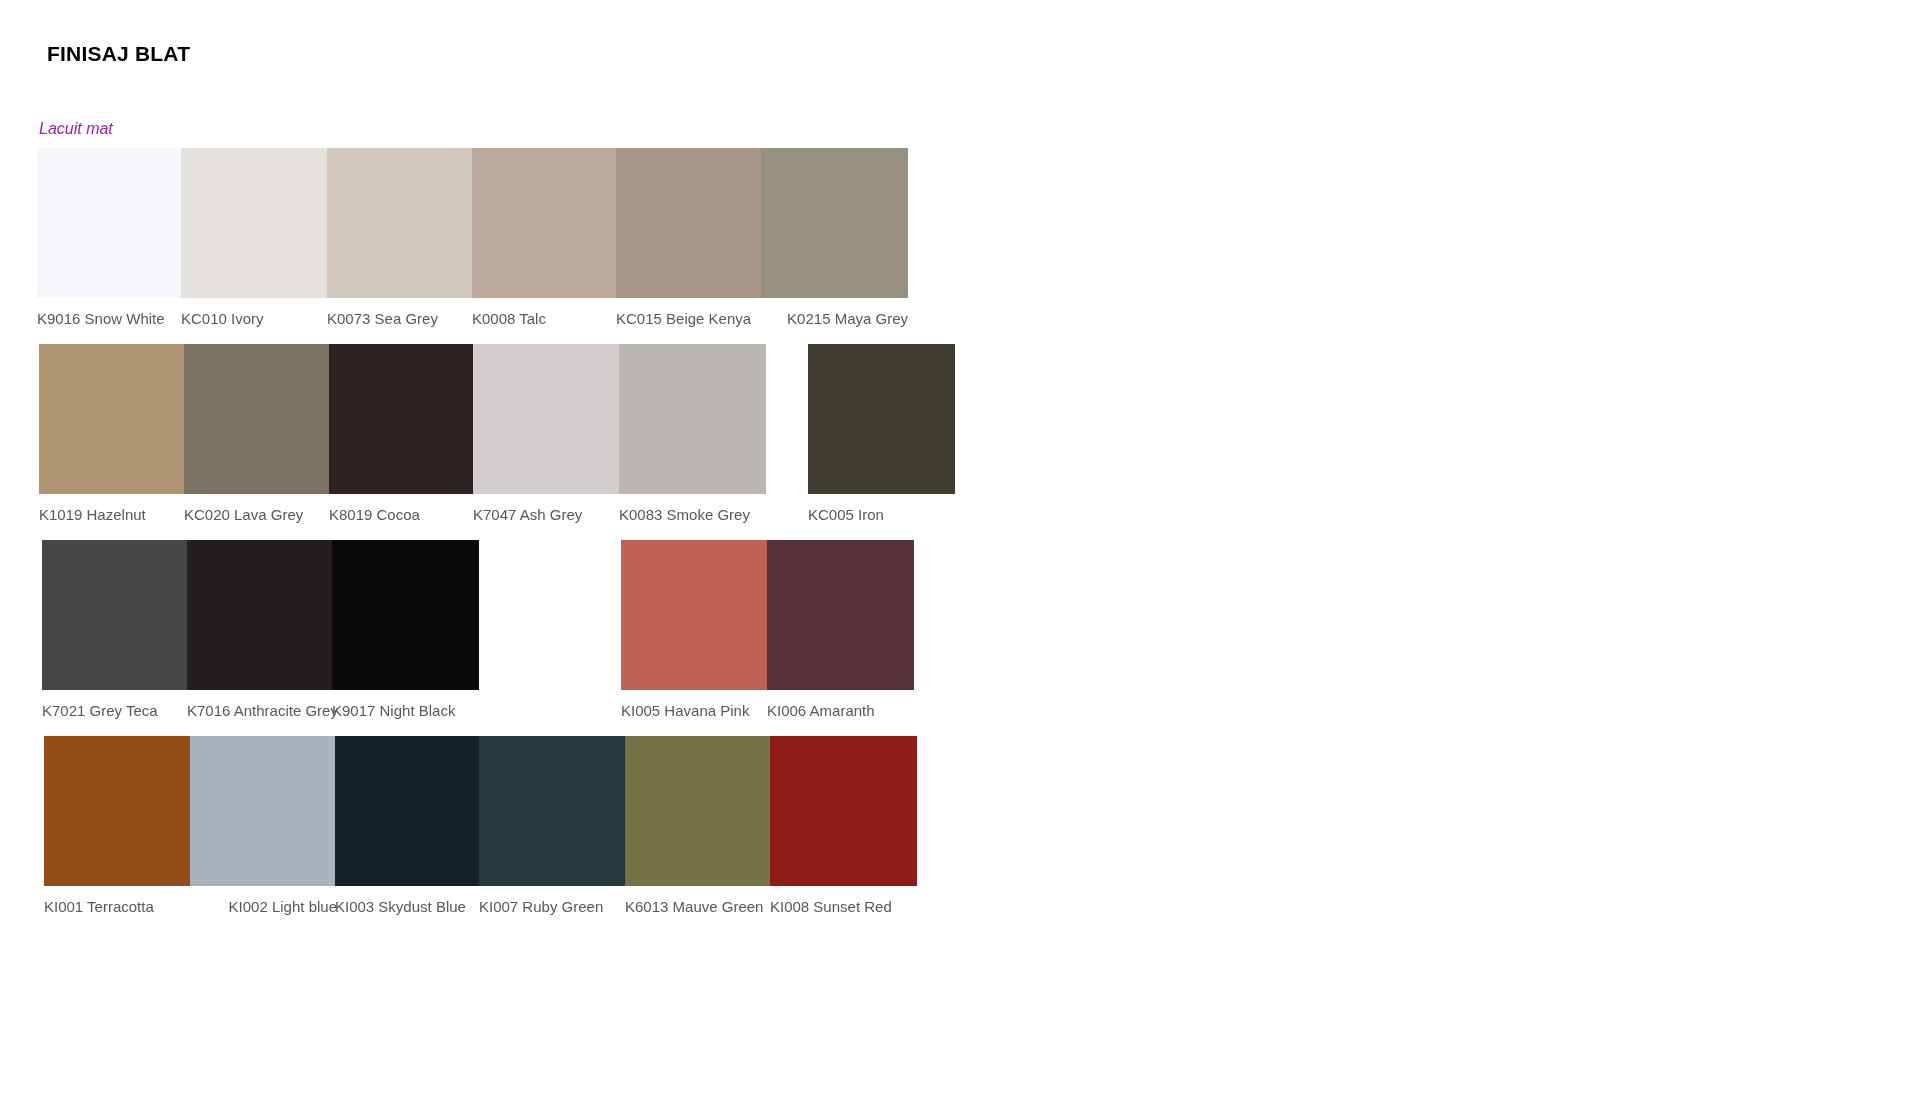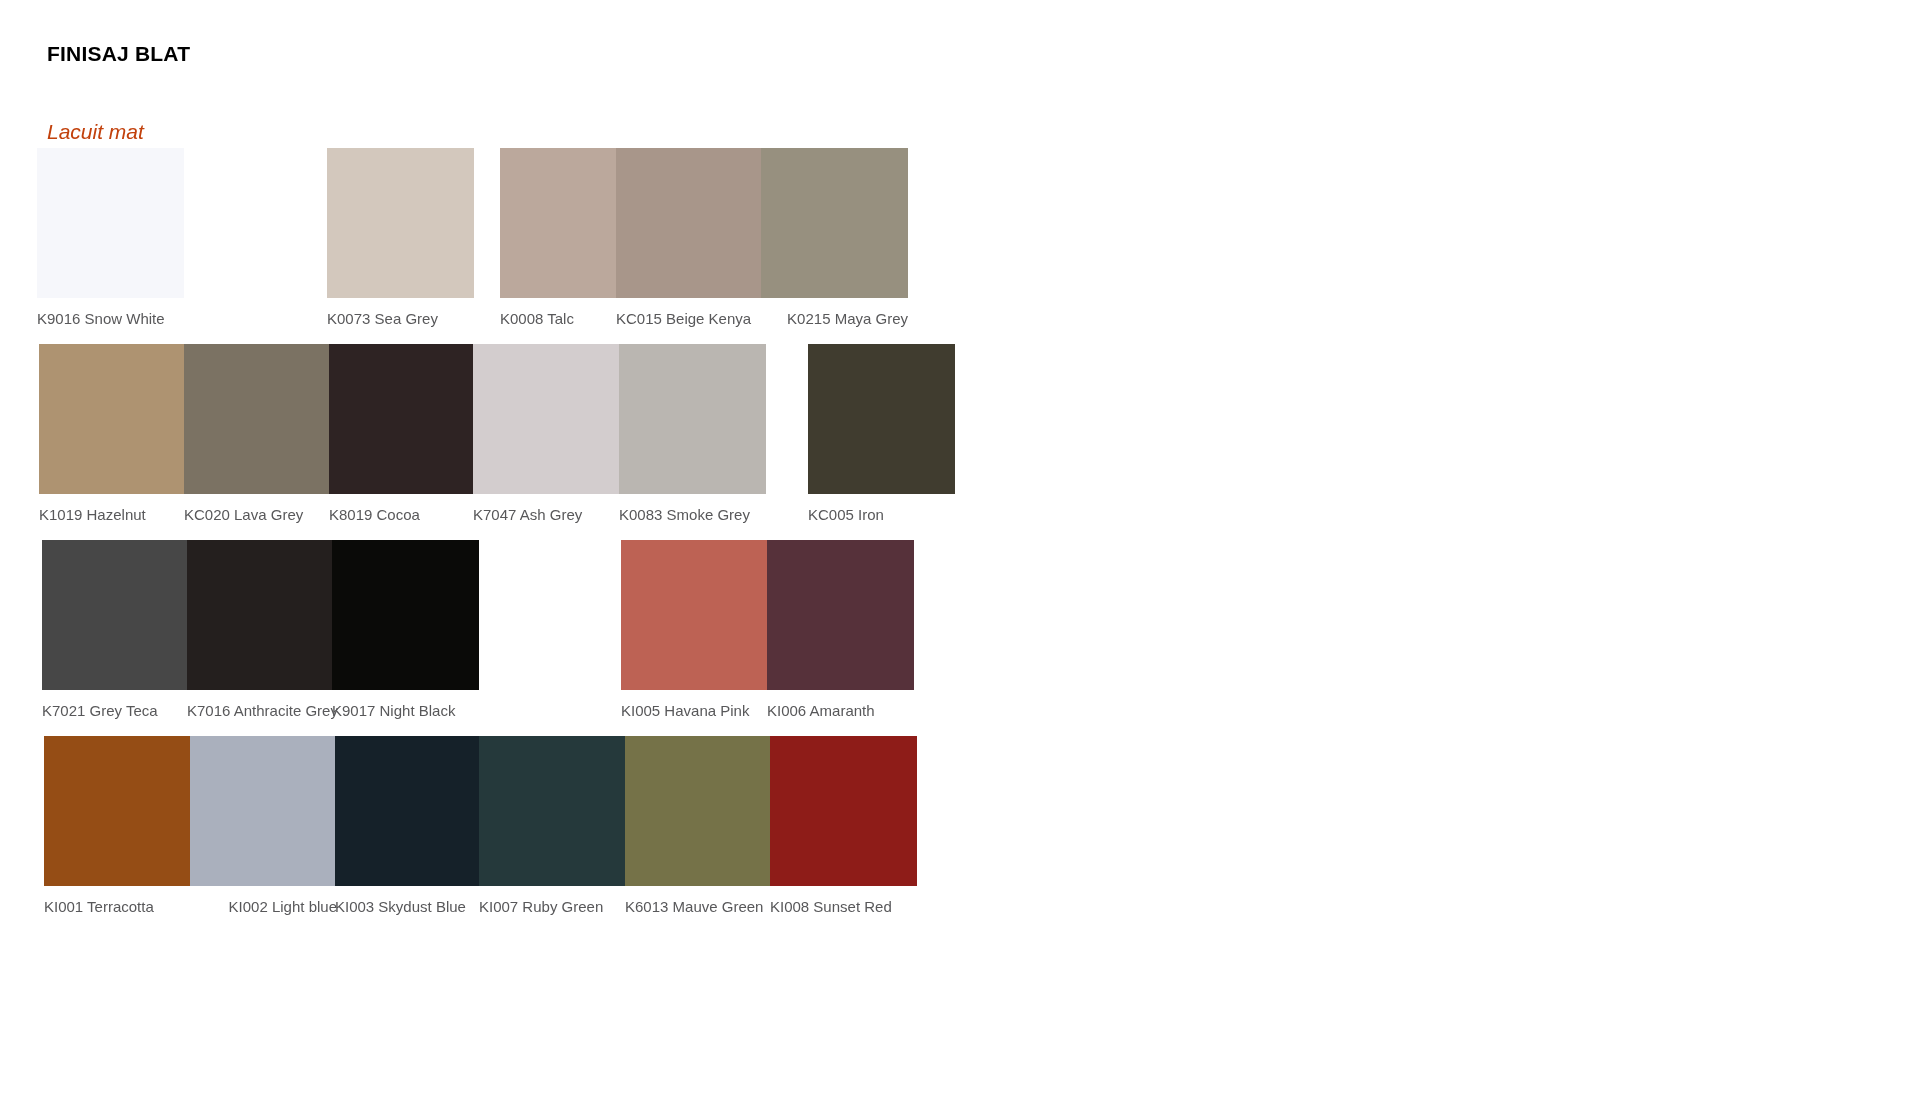--- a/index.html
+++ b/index.html
@@ -27,26 +27,26 @@
     left: 47px;
     top: 42px;
     font-size: 21px;
     font-weight: bold;
     letter-spacing: 0.2px;
     color: #000000;
     white-space: nowrap;
   }
   .section-title {
     position: absolute;
-    left: 47px;
+    left: 39px;
     top: 120px;
-    font-size: 21px;
+    font-size: 16px;
     font-style: italic;
     font-weight: normal;
-    color: #c2410c;
+    color: #a21caf;
     white-space: nowrap;
   }
 
   
   .grid {
     position: absolute;
     left: 0;
     top: 148px;
     width: 1908px;
   }
@@ -80,25 +80,29 @@
   <div class="page-title">FINISAJ BLAT</div>
 
   <div class="section-title">Lacuit mat</div>
 
   <div class="grid">
       <div class="swatch-row">
         <div class="swatch-cell" style="left: 37px;">
           <div class="swatch-chip" style="background: rgb(246, 247, 251);"></div>
           <div class="swatch-label">K9016 Snow White</div>
         </div>
+        <div class="swatch-cell" style="left: 181px;">
+          <div class="swatch-chip" style="background: rgb(229, 226, 221);"></div>
+          <div class="swatch-label">KC010 Ivory</div>
+        </div>
         <div class="swatch-cell" style="left: 327px;">
           <div class="swatch-chip" style="background: rgb(211, 200, 189);"></div>
           <div class="swatch-label">K0073 Sea Grey</div>
         </div>
-        <div class="swatch-cell" style="left: 472px; margin-left: 28px;">
+        <div class="swatch-cell" style="left: 472px;">
           <div class="swatch-chip" style="background: rgb(187, 168, 156);"></div>
           <div class="swatch-label">K0008 Talc</div>
         </div>
         <div class="swatch-cell" style="left: 616px;">
           <div class="swatch-chip" style="background: rgb(168, 150, 138);"></div>
           <div class="swatch-label">KC015 Beige Kenya</div>
         </div>
         <div class="swatch-cell" style="left: 761px; text-align: right;">
           <div class="swatch-chip" style="background: rgb(151, 144, 127);"></div>
           <div class="swatch-label">K0215 Maya Grey</div>

